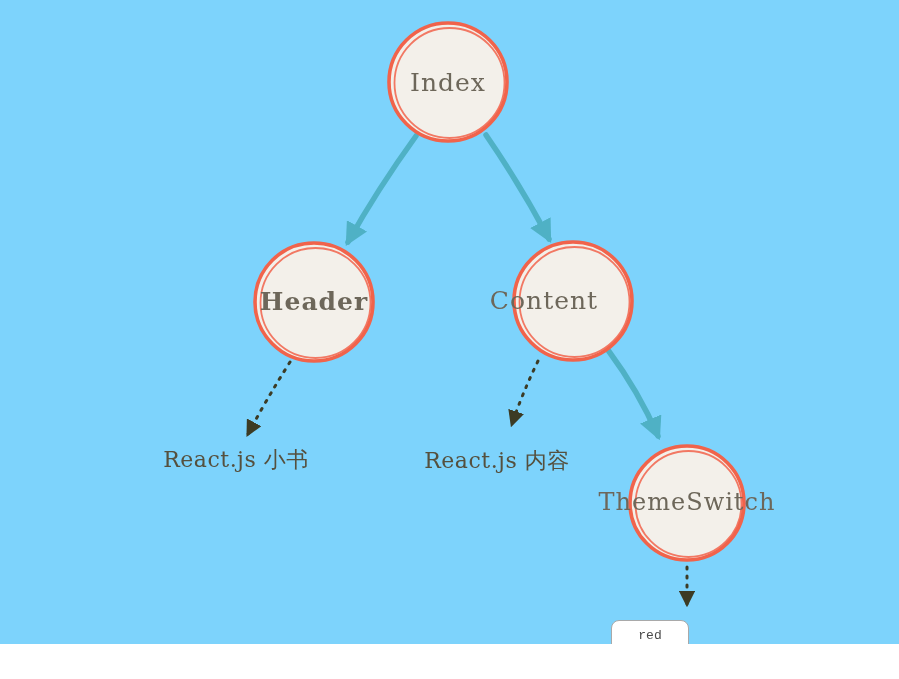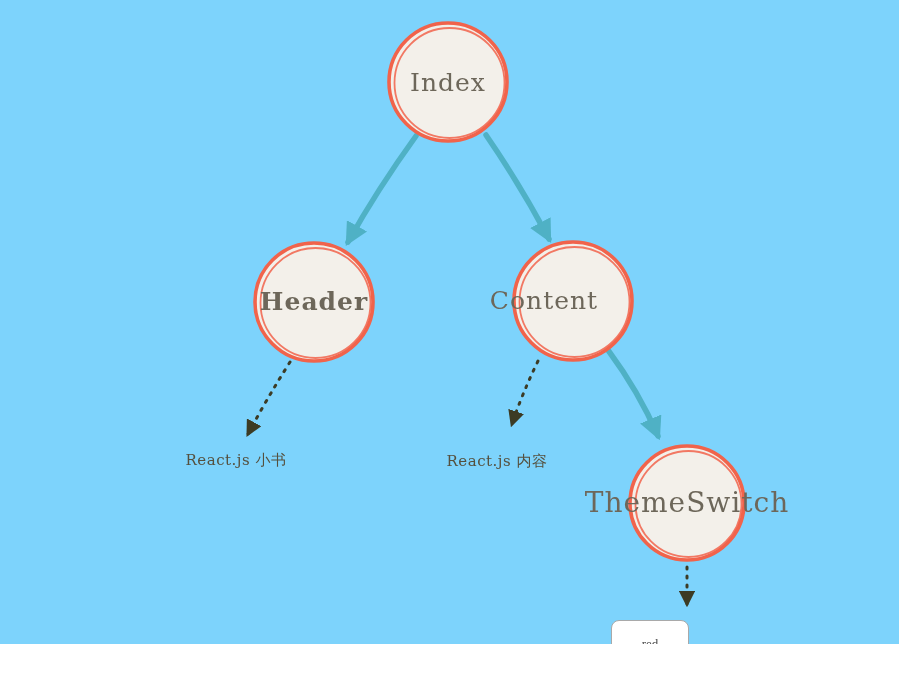--- a/index.html
+++ b/index.html
@@ -26,43 +26,43 @@
     font-size: 25px;
     letter-spacing: 1px;
     white-space: nowrap;
     text-align: center;
     user-select: none;
   }
   .annotation {
     position: absolute;
     transform: translate(-50%, -50%);
     color: #55503e;
-    font-size: 15px;
+    font-size: 22px;
     letter-spacing: 0.5px;
     white-space: nowrap;
     user-select: none;
   }
   .button-group {
     position: absolute;
     left: 611px;
     top: 620px;
     display: flex;
     flex-direction: row;
   }
   .seg-button {
     width: 78px;
     height: 32px;
     background: #ffffff;
     border: 1px solid #a9a9a9;
     border-radius: 8px;
-    font-family: Liberation Serif, serif;
+    font-family: Liberation Mono, monospace;
     font-size: 13px;
     color: #4a4a4a;
     cursor: pointer;
-    padding: 8px;
+    padding: 0;
     line-height: 30px;
     text-align: center;
   }
   .seg-button + .seg-button {
     margin-left: -1px;
   }
   .node-ring {
     fill: #f3f0ea;
   }
   .node-ring-inner {
@@ -113,21 +113,21 @@
     <circle class="node-ring" cx="573" cy="301" r="59" stroke-width="3.6" stroke="#f1634b"></circle>
     <circle class="node-ring-inner" cx="574.5" cy="302" r="55" stroke-width="1.8" stroke="#f1634b"></circle>
 
     <circle class="node-ring" cx="687" cy="503" r="57" stroke-width="3.6" stroke="#f1634b"></circle>
     <circle class="node-ring-inner" cx="688.5" cy="504" r="53" stroke-width="1.8" stroke="#f1634b"></circle>
   </svg>
 
   <div class="node-label" style="left:448px; top:82px;">Index</div>
   <div class="node-label" style="left:314px; top:301px;font-weight:bold;">Header</div>
   <div class="node-label" style="left:544px; top:300px;">Content</div>
-  <div class="node-label" style="left:687px; top:502px; font-size:28px;">ThemeSwitch</div>
+  <div class="node-label" style="left:687px; top:502px; font-size:24px;">ThemeSwitch</div>
 
   <div class="annotation" style="left:236px; top:460px;">React.js 小书</div>
   <div class="annotation" style="left:497px; top:461px;">React.js 内容</div>
 
   <div class="button-group">
     <button class="seg-button" type="button">red</button>
   </div>
 
 </div>
 

